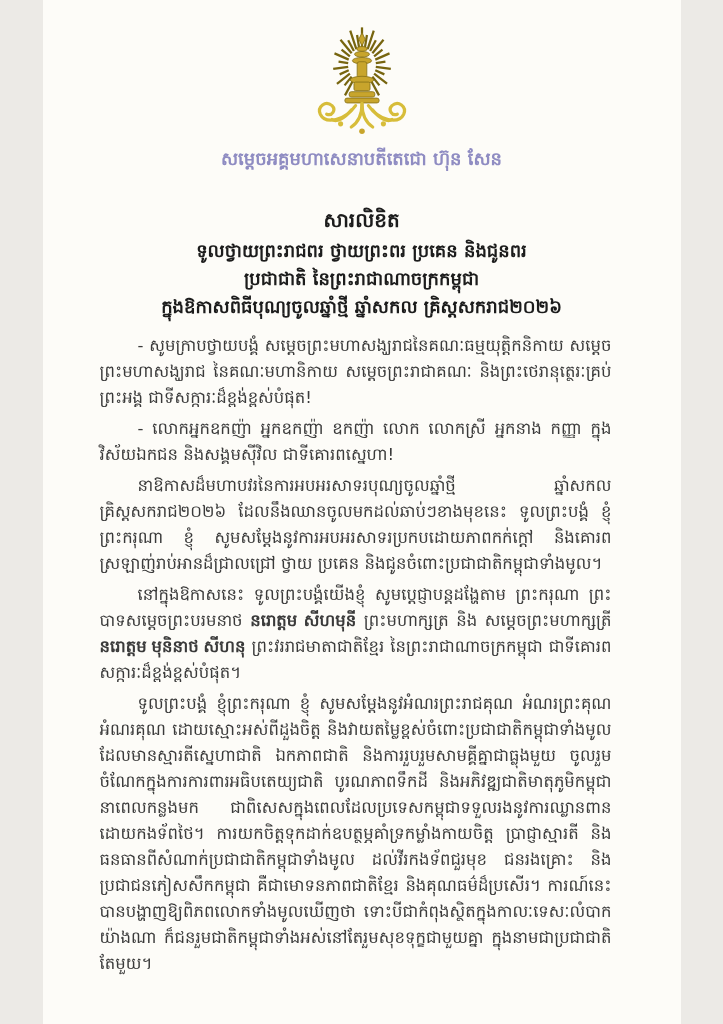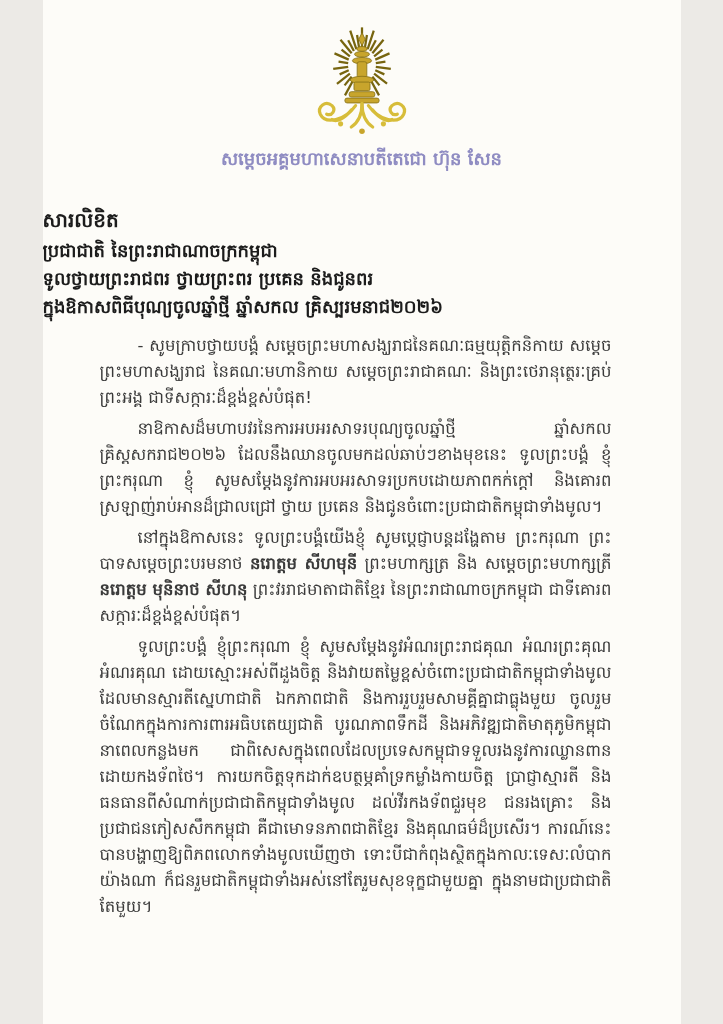--- a/index.html
+++ b/index.html
@@ -18,31 +18,31 @@
     font-family:"DejaVu Sans",sans-serif;color:var(--body-text);
     overflow:hidden;position:relative;
   }
   .emblem-wrap{display:flex;justify-content:center;padding-top:20px;}
   .letterhead{
     text-align:center;margin-top:2px;line-height:30px;
     color:var(--header-text);font-weight:bold;font-size:18px;
   }
   .letterhead .lh-line{display:block;}
   .title-block{
-    text-align:left;margin-top:32px;color:var(--title-text);
+    text-align:center;margin-top:32px;color:var(--title-text);
     font-weight:bold;line-height:28px;font-size:18px;
   }
   .title-block .t-main{font-size:20px;display:block;margin-bottom:3px;}
   .title-block .t-line{display:block;}
   .body-block{
     margin-top:12px;padding:0 57px;font-size:16.5px;line-height:26px;
     text-align:justify;
   }
   .para{margin:0 12px 5px 0;text-indent:38px;}
-  .para .b{font-weight:bold;}
+  .para .b{font-weight:bold;font-family:Liberation Serif, serif;}
 </style>
 </head>
 <body>
 
 <div class="page">
 
   <div class="emblem-wrap">
     <svg width="108" height="122" viewBox="0 0 100 114" aria-hidden="true">
 
       <g id="rays" stroke="#77650f" stroke-width="2.1" stroke-linecap="butt">
@@ -98,25 +98,26 @@
       </g>
     </svg>
   </div>
 
   <div class="letterhead">
     <span class="lh-line">សម្តេចអគ្គមហាសេនាបតីតេជោ ហ៊ុន សែន</span>
   </div>
 
   <div class="title-block">
     <span class="t-main">សារលិខិត</span>
+    <span class="t-line">ទូលថ្វាយព្រះរាជពរ ថ្វាយព្រះពរ ប្រគេន និងជូនពរ</span>
     <span class="t-line">ប្រជាជាតិ នៃព្រះរាជាណាចក្រកម្ពុជា</span>
-    <span class="t-line">ទូលថ្វាយព្រះរាជពរ ថ្វាយព្រះពរ ប្រគេន និងជូនពរ</span>
-    <span class="t-line">ក្នុងឱកាសពិធីបុណ្យចូលឆ្នាំថ្មី ឆ្នាំសកល គ្រិស្បរមនាជ២០២៦</span>
+    <span class="t-line">ក្នុងឱកាសពិធីបុណ្យចូលឆ្នាំថ្មី ឆ្នាំសកល គ្រិស្តសករាជ២០២៦</span>
   </div>
 
   <div class="body-block">
       <p class="para"><span>- សូមក្រាបថ្វាយបង្គំ សម្តេចព្រះមហាសង្ឃរាជនៃគណៈធម្មយុត្តិកនិកាយ សម្តេចព្រះមហាសង្ឃរាជ នៃគណៈមហានិកាយ សម្តេចព្រះរាជាគណៈ និងព្រះថេរានុត្ថេរៈគ្រប់ព្រះអង្គ ជាទីសក្ការៈដ៏ខ្ពង់ខ្ពស់បំផុត!</span></p>
+      <p class="para"><span>- លោកអ្នកឧកញ៉ា អ្នកឧកញ៉ា ឧកញ៉ា លោក លោកស្រី អ្នកនាង កញ្ញា ក្នុងវិស័យឯកជន និងសង្គមស៊ីវិល ជាទីគោរពស្នេហា!</span></p>
       <p class="para"><span>នាឱកាសដ៏មហាបវរនៃការអបអរសាទរបុណ្យចូលឆ្នាំថ្មី ឆ្នាំសកល គ្រិស្តសករាជ២០២៦ ដែលនឹងឈានចូលមកដល់ឆាប់ៗខាងមុខនេះ ទូលព្រះបង្គំ ខ្ញុំព្រះករុណា ខ្ញុំ សូមសម្តែងនូវការអបអរសាទរប្រកបដោយភាពកក់ក្ដៅ និងគោរពស្រឡាញ់រាប់អានដ៏ជ្រាលជ្រៅ ថ្វាយ ប្រគេន និងជូនចំពោះប្រជាជាតិកម្ពុជាទាំងមូល។</span></p>
       <p class="para"><span>នៅក្នុងឱកាសនេះ ទូលព្រះបង្គំយើងខ្ញុំ សូមប្ដេជ្ញាបន្តដង្ហែតាម ព្រះករុណា ព្រះបាទសម្តេចព្រះបរមនាថ </span><span class="b">នរោត្តម សីហមុនី</span><span> ព្រះមហាក្សត្រ និង សម្តេចព្រះមហាក្សត្រី </span><span class="b">នរោត្តម មុនិនាថ សីហនុ</span><span> ព្រះវររាជមាតាជាតិខ្មែរ នៃព្រះរាជាណាចក្រកម្ពុជា ជាទីគោរពសក្ការៈដ៏ខ្ពង់ខ្ពស់បំផុត។</span></p>
       <p class="para"><span>ទូលព្រះបង្គំ ខ្ញុំព្រះករុណា ខ្ញុំ សូមសម្តែងនូវអំណរព្រះរាជគុណ អំណរព្រះគុណ អំណរគុណ ដោយស្មោះអស់ពីដួងចិត្ត និងវាយតម្លៃខ្ពស់ចំពោះប្រជាជាតិកម្ពុជាទាំងមូល ដែលមានស្មារតីស្នេហាជាតិ ឯកភាពជាតិ និងការរួបរួមសាមគ្គីគ្នាជាធ្លុងមួយ ចូលរួមចំណែកក្នុងការការពារអធិបតេយ្យជាតិ បូរណភាពទឹកដី និងអភិវឌ្ឍជាតិមាតុភូមិកម្ពុជា នាពេលកន្លងមក ជាពិសេសក្នុងពេលដែលប្រទេសកម្ពុជាទទួលរងនូវការឈ្លានពានដោយកងទ័ពថៃ។ ការយកចិត្តទុកដាក់ឧបត្ថម្ភគាំទ្រកម្លាំងកាយចិត្ត ប្រាជ្ញាស្មារតី និងធនធានពីសំណាក់ប្រជាជាតិកម្ពុជាទាំងមូល ដល់វីរកងទ័ពជួរមុខ ជនរងគ្រោះ និងប្រជាជនភៀសសឹកកម្ពុជា គឺជាមោទនភាពជាតិខ្មែរ និងគុណធម៌ដ៏ប្រសើរ។ ការណ៍នេះបានបង្ហាញឱ្យពិភពលោកទាំងមូលឃើញថា ទោះបីជាកំពុងស្ថិតក្នុងកាលៈទេសៈលំបាកយ៉ាងណា ក៏ជនរួមជាតិកម្ពុជាទាំងអស់នៅតែរួមសុខទុក្ខជាមួយគ្នា ក្នុងនាមជាប្រជាជាតិតែមួយ។</span></p>
     </div>
 
 </div>
 
 </body></html>

